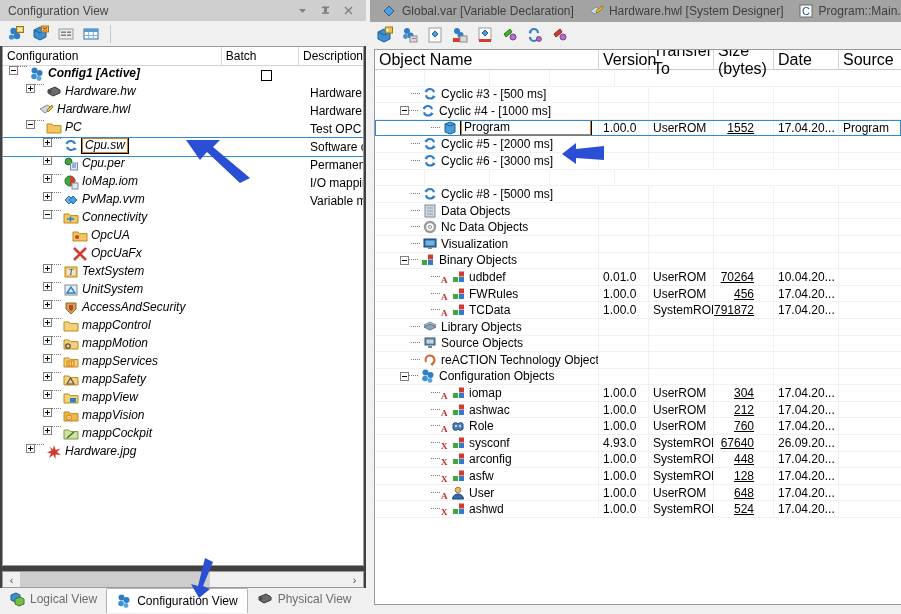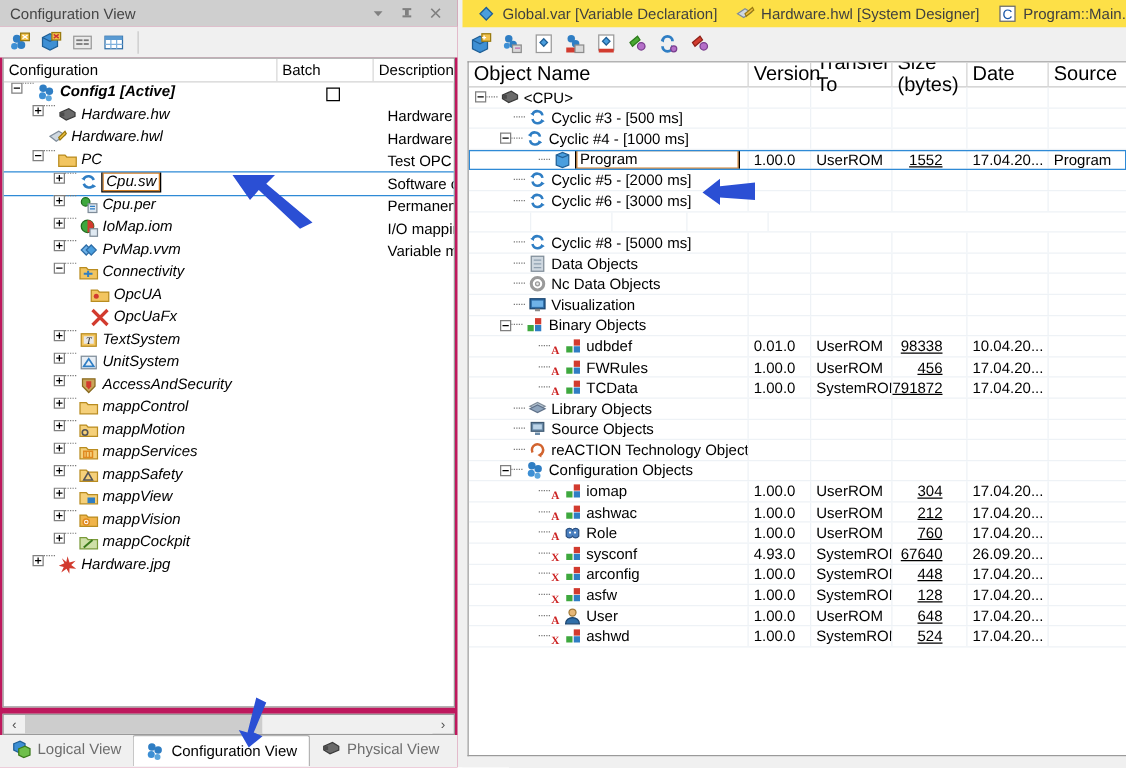--- a/index.html
+++ b/index.html
@@ -7,21 +7,21 @@
     width:901px;height:614px;overflow:hidden;
     background:#ffffff;
     font-family:"Liberation Sans", sans-serif;
     font-size:12px;
     color:#000000;
     -webkit-font-smoothing:none;
   }
   .app{position:relative;width:901px;height:614px;background:#f0f0f0;}
 
   
-  .left-panel{position:absolute;left:0;top:0;width:366px;height:614px;background:#be185d;}
+  .left-panel{position:absolute;left:0;top:0;width:366px;height:614px;background:#404040;}
   .lp-title{height:21px;background:#cfcfcf;display:flex;align-items:center;padding-left:8px;
             color:#454545;font-size:12px;position:relative;}
   .lp-title-caps{position:absolute;right:4px;top:0;height:21px;display:flex;align-items:center;gap:8px;padding-right:6px;}
   .cap-btn{width:15px;height:15px;display:flex;align-items:center;justify-content:center;color:#808080;font-size:11px;line-height:1;}
   .cap-btn svg{display:block;}
 
   .lp-toolbar{height:25px;background:#f0f0f0;display:flex;align-items:center;padding-left:6px;gap:5px;}
   .tb-btn{width:20px;height:20px;display:flex;align-items:center;justify-content:center;}
   .tb-sep{width:1px;height:18px;background:#c8c8c8;margin:0 4px;}
 
@@ -62,21 +62,21 @@
   .hs-thumb{height:15px;background:#cdcdcd;width:190px;}
   .hs-track{flex:1;height:15px;background:#f0f0f0;}
 
   
   .lp-tabs{position:absolute;left:0;bottom:0;width:366px;height:26px;background:#f0f0f0;display:flex;}
   .vtab{height:22px;display:flex;align-items:center;gap:5px;padding:0 9px;font-size:12px;color:#6d6d6d;box-sizing:border-box;}
   .vtab.active{height:25px;background:#ffffff;border:1px solid #b4b4b4;border-bottom:none;color:#000;font-weight:normal;border-radius:2px 2px 0 0;}
 
   
   .right-panel{position:absolute;left:370px;top:0;width:531px;height:614px;background:#f0f0f0;}
-  .doc-tabs{height:22px;display:flex;align-items:center;background:#fde047;padding-left:4px;}
+  .doc-tabs{height:22px;display:flex;align-items:center;background:#a3a3a3;padding-left:4px;}
   .dtab{height:22px;display:flex;align-items:center;gap:5px;padding:0 7px;font-size:12px;color:#3f3f3f;white-space:nowrap;}
   .dtab-sep{width:1px;height:16px;background:#c3c3c3;}
 
   .rp-toolbar{height:25px;display:flex;align-items:center;padding-left:5px;gap:5px;background:#f0f0f0;}
 
   .rp-body{position:absolute;left:4px;top:49px;right:0;height:556px;background:#fff;border:1px solid #9a9a9a;border-right:none;box-sizing:border-box;overflow:hidden;}
   .grid-head{height:20px;display:flex;background:#fff;border-bottom:1px solid #c9c9c9;box-sizing:border-box;}
   .grid-head > div{font-size:16px;display:flex;align-items:center;padding-left:4px;border-right:1px solid #d4d4d4;box-sizing:border-box;}
   .g-name{width:224px;}
   .g-ver{width:50px;}
@@ -672,34 +672,20 @@
       <div class="grid-head">
         <div class="g-name">Object Name</div>
         <div class="g-ver">Version</div>
         <div class="g-tr">Transfer To</div>
         <div class="g-size">Size (bytes)</div>
         <div class="g-date">Date</div>
         <div class="g-src">Source</div>
       </div>
       <div id="grid-rows">
           <div class="grow">
-            <div class="g-name">
-              <span class="gname-inner">
-                <span style="display:inline-block;width:5px;flex:0 0 auto"></span>
-                <span class="twist"></span>
-                <span class="dots"></span>
-                <span class="ticon">
-                  <svg width="16" height="16" viewBox="0 0 16 16">
-                    <path d="M2 6 L9 3 L14 6 L14 9 L7 12 L2 9 Z" fill="#6a6a6a" stroke="#3a3a3a"></path>
-                    <rect x="2.5" y="6" width="3" height="3" fill="#4a4a4a"></rect>
-                  </svg>
-                </span>
-                <span class="tlabel">&lt;CPU&gt;</span>
-              </span>
-            </div>
             <div class="g-ver"></div>
             <div class="g-tr"></div>
             <div class="g-size"></div>
             <div class="g-date"></div>
             <div class="g-src"></div>
           </div>
           <div class="grow">
             <div class="g-name">
               <span class="gname-inner">
                 <span style="display:inline-block;width:25px;flex:0 0 auto"></span>
@@ -942,21 +928,21 @@
                     <rect x="3" y="8" width="5" height="5" fill="#3ea83e"></rect>
                     <rect x="9" y="8" width="5" height="5" fill="#2f7ec4"></rect>
                     <rect x="9" y="2.5" width="5" height="5" fill="#d23b2f"></rect>
                   </svg>
                 </span>
                 <span class="tlabel">udbdef</span>
               </span>
             </div>
             <div class="g-ver">0.01.0</div>
             <div class="g-tr">UserROM</div>
-            <div class="g-size">98338</div>
+            <div class="g-size">70264</div>
             <div class="g-date">10.04.20...</div>
             <div class="g-src"></div>
           </div>
           <div class="grow">
             <div class="g-name">
               <span class="gname-inner">
                 <span style="display:inline-block;width:45px;flex:0 0 auto"></span>
                 <span class="tspace"></span>
                 <span class="dots"></span>
                 <span style="position:relative;width:8px;height:16px;flex:0 0 auto;display:inline-block">

